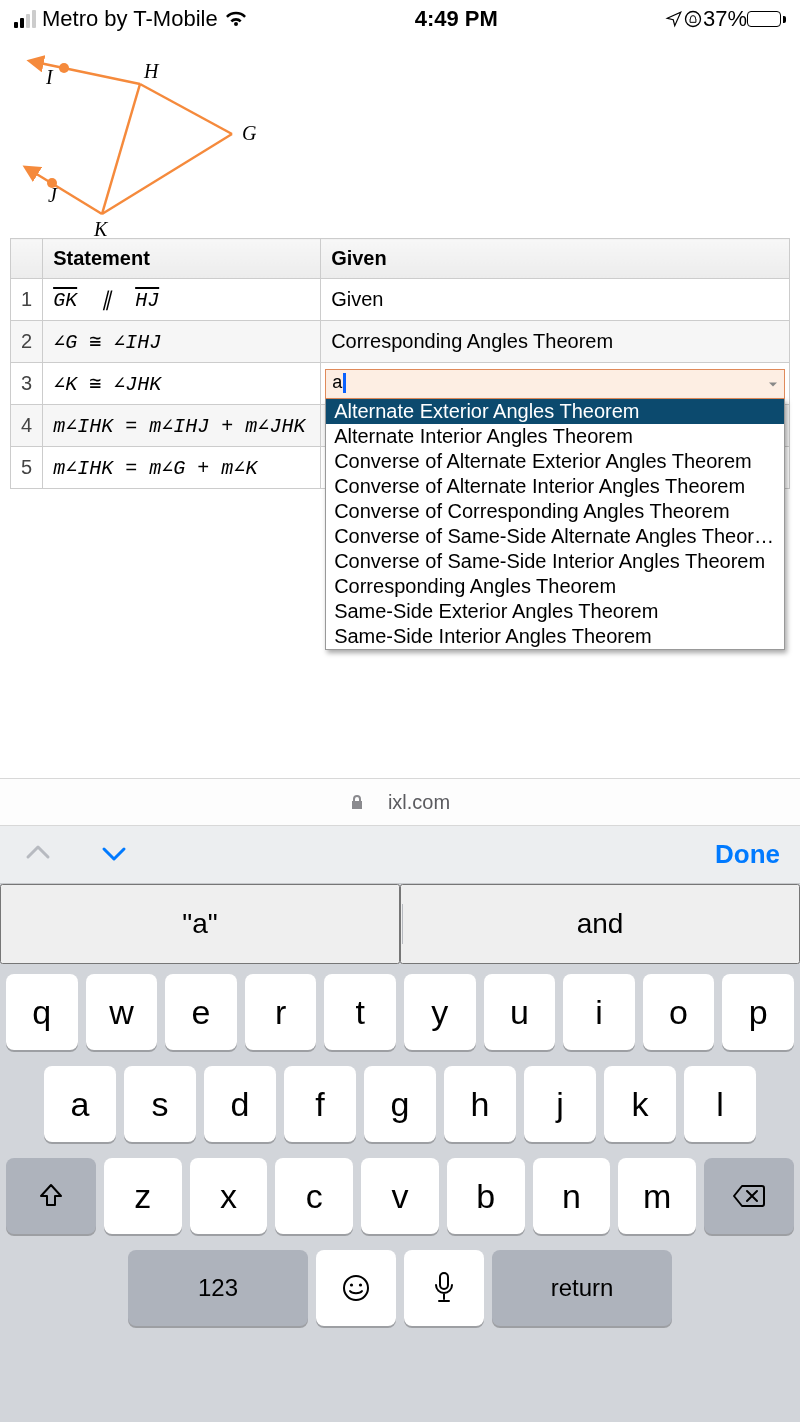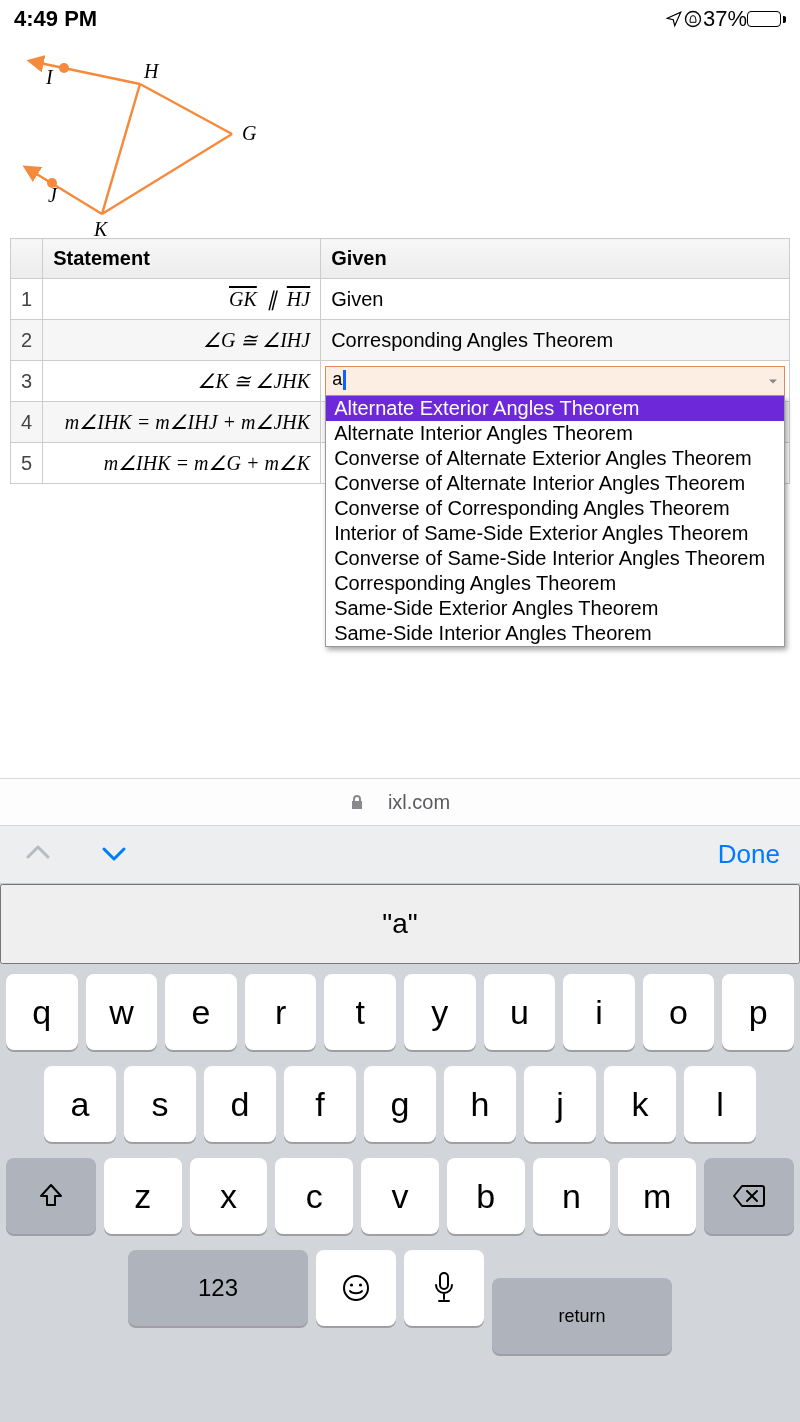--- a/index.html
+++ b/index.html
@@ -18,74 +18,88 @@
   .battery-tip { width:3px; height:7px; background:#000; border-radius:0 2px 2px 0; }
   
   .diagram-area { height:200px; position:relative; }
   .diagram-area svg { position:absolute; left:0; top:0; }
   
   .proof-table { width: calc(100% - 20px); margin: 4px 10px 0 10px; border-collapse: collapse; font-size:20px; }
   .proof-table th, .proof-table td { border:1px solid #ccc; padding:8px 10px; vertical-align:middle;margin-top:30px; }
   .proof-table th { background:linear-gradient(#f7f7f7,#ececec); text-align:left; font-weight:bold; }
   .proof-table tr:nth-child(even) td { background:#f6f6f6; }
   .num-col { width:28px; text-align:right; color:#444; }
-  .stmt-col { width:278px; font-style:italic; font-family: Liberation Serif, serif; text-align: right; }
+  .stmt-col { width:278px; font-style:italic; font-family: Liberation Mono, monospace; }
   .reason-col { position:relative; }
   .overline { text-decoration: overline; font-style:italic; }
   .reason-input-wrap { position:relative; }
   .reason-input { width:100%; height:30px; border:1px solid #e08a5a; background:#fdeee3; padding:2px 28px 2px 6px; font-size:18px; font-family:inherit; outline:none; }
   .reason-caret { position:absolute; right:6px; top:50%; transform:translateY(-50%); pointer-events:none; }
   .text-cursor { display:inline-block; width:3px; height:20px; background:#0a62ff; vertical-align:middle; margin-left:1px; }
   
   .dropdown { position:absolute; left:0; right:0; top:100%; border:1px solid #999; border-top:none; box-shadow:2px 3px 5px rgba(0,0,0,0.35); background:#fff; z-index:20; font-size:20px; }
   .dropdown-item { padding:1px 8px; white-space:nowrap; overflow:hidden; text-overflow:ellipsis; cursor:pointer; }
-  .dropdown-item.highlight { background:#6d28d9; color:#fff; }
+  .dropdown-item.highlight { background:#0c4a6e; color:#fff; }
   
   .url-area { position:absolute; left:0; right:0; top:778px; height:48px; border-top:1px solid #d8d8d8; border-bottom:1px solid #d8d8d8; display:flex; align-items:center; justify-content:center; gap:24px; color:#5b5b5f; font-size:20px; background:#fdfdfd; }
   .lock-icon svg { display:block; }
   
   .kbd-accessory { position:absolute; left:0; right:0; top:826px; height:58px; background:#eceef0; display:flex; align-items:center; justify-content:space-between; padding:0 20px; border-bottom:1px solid #c7c9cc; }
   .kbd-arrows { display:flex; gap:40px; }
   .arrow-btn { background:none; border:none; padding:4px; }
-  .done-btn { background:none; border:none; color:#007aff; font-size:26px; font-weight:400; }
+  .done-btn { background:none; border:none; color:#007aff; font-size:26px; font-weight:700; }
   
   .suggestion-bar { position:absolute; left:0; right:0; top:884px; height:80px; background:#d2d5da; display:flex; }
   .suggestion { flex:1; display:flex; align-items:center; justify-content:center; font-size:28px; color:#000; position:relative; }
   .suggestion + .suggestion::before { content:""; position:absolute; left:0; top:18px; bottom:18px; width:1px; background:#b7bac0; }
   
   .keyboard { position:absolute; left:0; right:0; top:964px; bottom:0; background:#d2d5da; padding:10px 6px 8px 6px; display:flex; flex-direction:column; gap:16px; }
   .key-row { display:flex; gap:8px; justify-content:center; }
   .key { background:#fff; border:none; border-radius:8px; box-shadow:0 2px 0 rgba(0,0,0,0.25); height:76px; flex:1; font-size:34px; color:#000; display:flex; align-items:center; justify-content:center; }
   .row2 { padding:0 38px; }
   .key-special { background:#aeb3bc; }
   .key-shift, .key-backspace { flex:0 0 90px; }
   .key-123 { flex:0 0 176px; font-size:24px; }
   .key-space { flex:1; font-size:24px; }
   .key-mic, .key-emoji { flex:0 0 80px; }
-  .key-return { flex:0 0 176px; font-size:18px;margin-top:28px; }
+  .key-return { flex:0 0 176px; font-size:24px; }
   .key-emoji, .key-mic { background:#fff; }
   .key-mic { background:#fff; }
   .key-emoji { background:#fff; }
   .key-123, .key-return { background:#aeb3bc; }
   .key-emoji { background:#fff; }
   .key-mic { background:#fff; }
   
   .key-emoji { background:#fff; }
   .key-mic { background:#fff; }
   .key-123 { background:#aeb3bc; }
   .key-return { background:#aeb3bc; }
   .key-emoji, .key-mic { background:#fff; }
   .bottom-row { gap:8px; }
   .bottom-row .key-emoji, .bottom-row .key-mic { flex:0 0 80px; }
   .bottom-row .key-123, .bottom-row .key-return { flex:0 0 180px; }
 </style>
 </head>
 <body>
 
 <div class="status-bar">
+  <div class="status-left">
+    <div class="signal-bars">
+      <span class="on" style="height:6px"></span>
+        <span class="on" style="height:10px"></span>
+        <span style="height:14px"></span>
+        <span style="height:18px"></span>
+    </div>
+    <span>Metro by T-Mobile</span>
+    <span class="wifi-icon">
+      <svg width="24" height="18" viewBox="0 0 24 18">
+          <path d="M12 16a2 2 0 100-4 2 2 0 000 4zm-5.6-5.6a8 8 0 0111.2 0l-1.8 1.8a5.5 5.5 0 00-7.6 0l-1.8-1.8zM2 6a14 14 0 0120 0l-1.8 1.8a11.5 11.5 0 00-16.4 0L2 6z" fill="#000"></path>
+        </svg>
+    </span>
+  </div>
   <div style="font-weight:600">4:49 PM</div>
   <div class="status-right">
     <span class="loc-icon">
       <svg width="18" height="18" viewBox="0 0 24 24">
           <path d="M3 11l18-8-8 18-2-8-8-2z" fill="none" stroke="#000" stroke-width="1.6"></path>
         </svg>
     </span>
     <span class="lock-rot-icon">
       <svg width="20" height="20" viewBox="0 0 24 24">
           <circle cx="12" cy="12" r="9" fill="none" stroke="#000" stroke-width="1.6"></circle>
@@ -157,21 +171,21 @@
             <svg width="12" height="12" viewBox="0 0 12 12">
                 <path d="M2 4l4 4 4-4z" fill="#888"></path>
               </svg>
           </span>
           <div class="dropdown" id="dropdown-list">
               <div class="dropdown-item highlight">Alternate Exterior Angles Theorem</div>
               <div class="dropdown-item">Alternate Interior Angles Theorem</div>
               <div class="dropdown-item">Converse of Alternate Exterior Angles Theorem</div>
               <div class="dropdown-item">Converse of Alternate Interior Angles Theorem</div>
               <div class="dropdown-item">Converse of Corresponding Angles Theorem</div>
-              <div class="dropdown-item">Interior of Same-Side Exterior Angles Theorem</div>
+              <div class="dropdown-item">Converse of Same-Side Alternate Angles Theorem</div>
               <div class="dropdown-item">Converse of Same-Side Interior Angles Theorem</div>
               <div class="dropdown-item">Corresponding Angles Theorem</div>
               <div class="dropdown-item">Same-Side Exterior Angles Theorem</div>
               <div class="dropdown-item">Same-Side Interior Angles Theorem</div>
             </div>
         </div>
       </td>
     </tr>
     <tr>
       <td class="num-col">4</td>
@@ -206,20 +220,21 @@
       <svg width="28" height="20" viewBox="0 0 28 20">
           <path d="M4 6l10 10L24 6" fill="none" stroke="#007aff" stroke-width="3" stroke-linecap="round" stroke-linejoin="round"></path>
         </svg>
     </button>
   </div>
   <button class="done-btn">Done</button>
 </div>
 
 <div class="suggestion-bar">
   <button class="suggestion">"a"</button>
+  <button class="suggestion">and</button>
 </div>
 
 <div class="keyboard">
   <div class="key-row" id="kb-row1">
       <button class="key">q</button>
       <button class="key">w</button>
       <button class="key">e</button>
       <button class="key">r</button>
       <button class="key">t</button>
       <button class="key">y</button>

